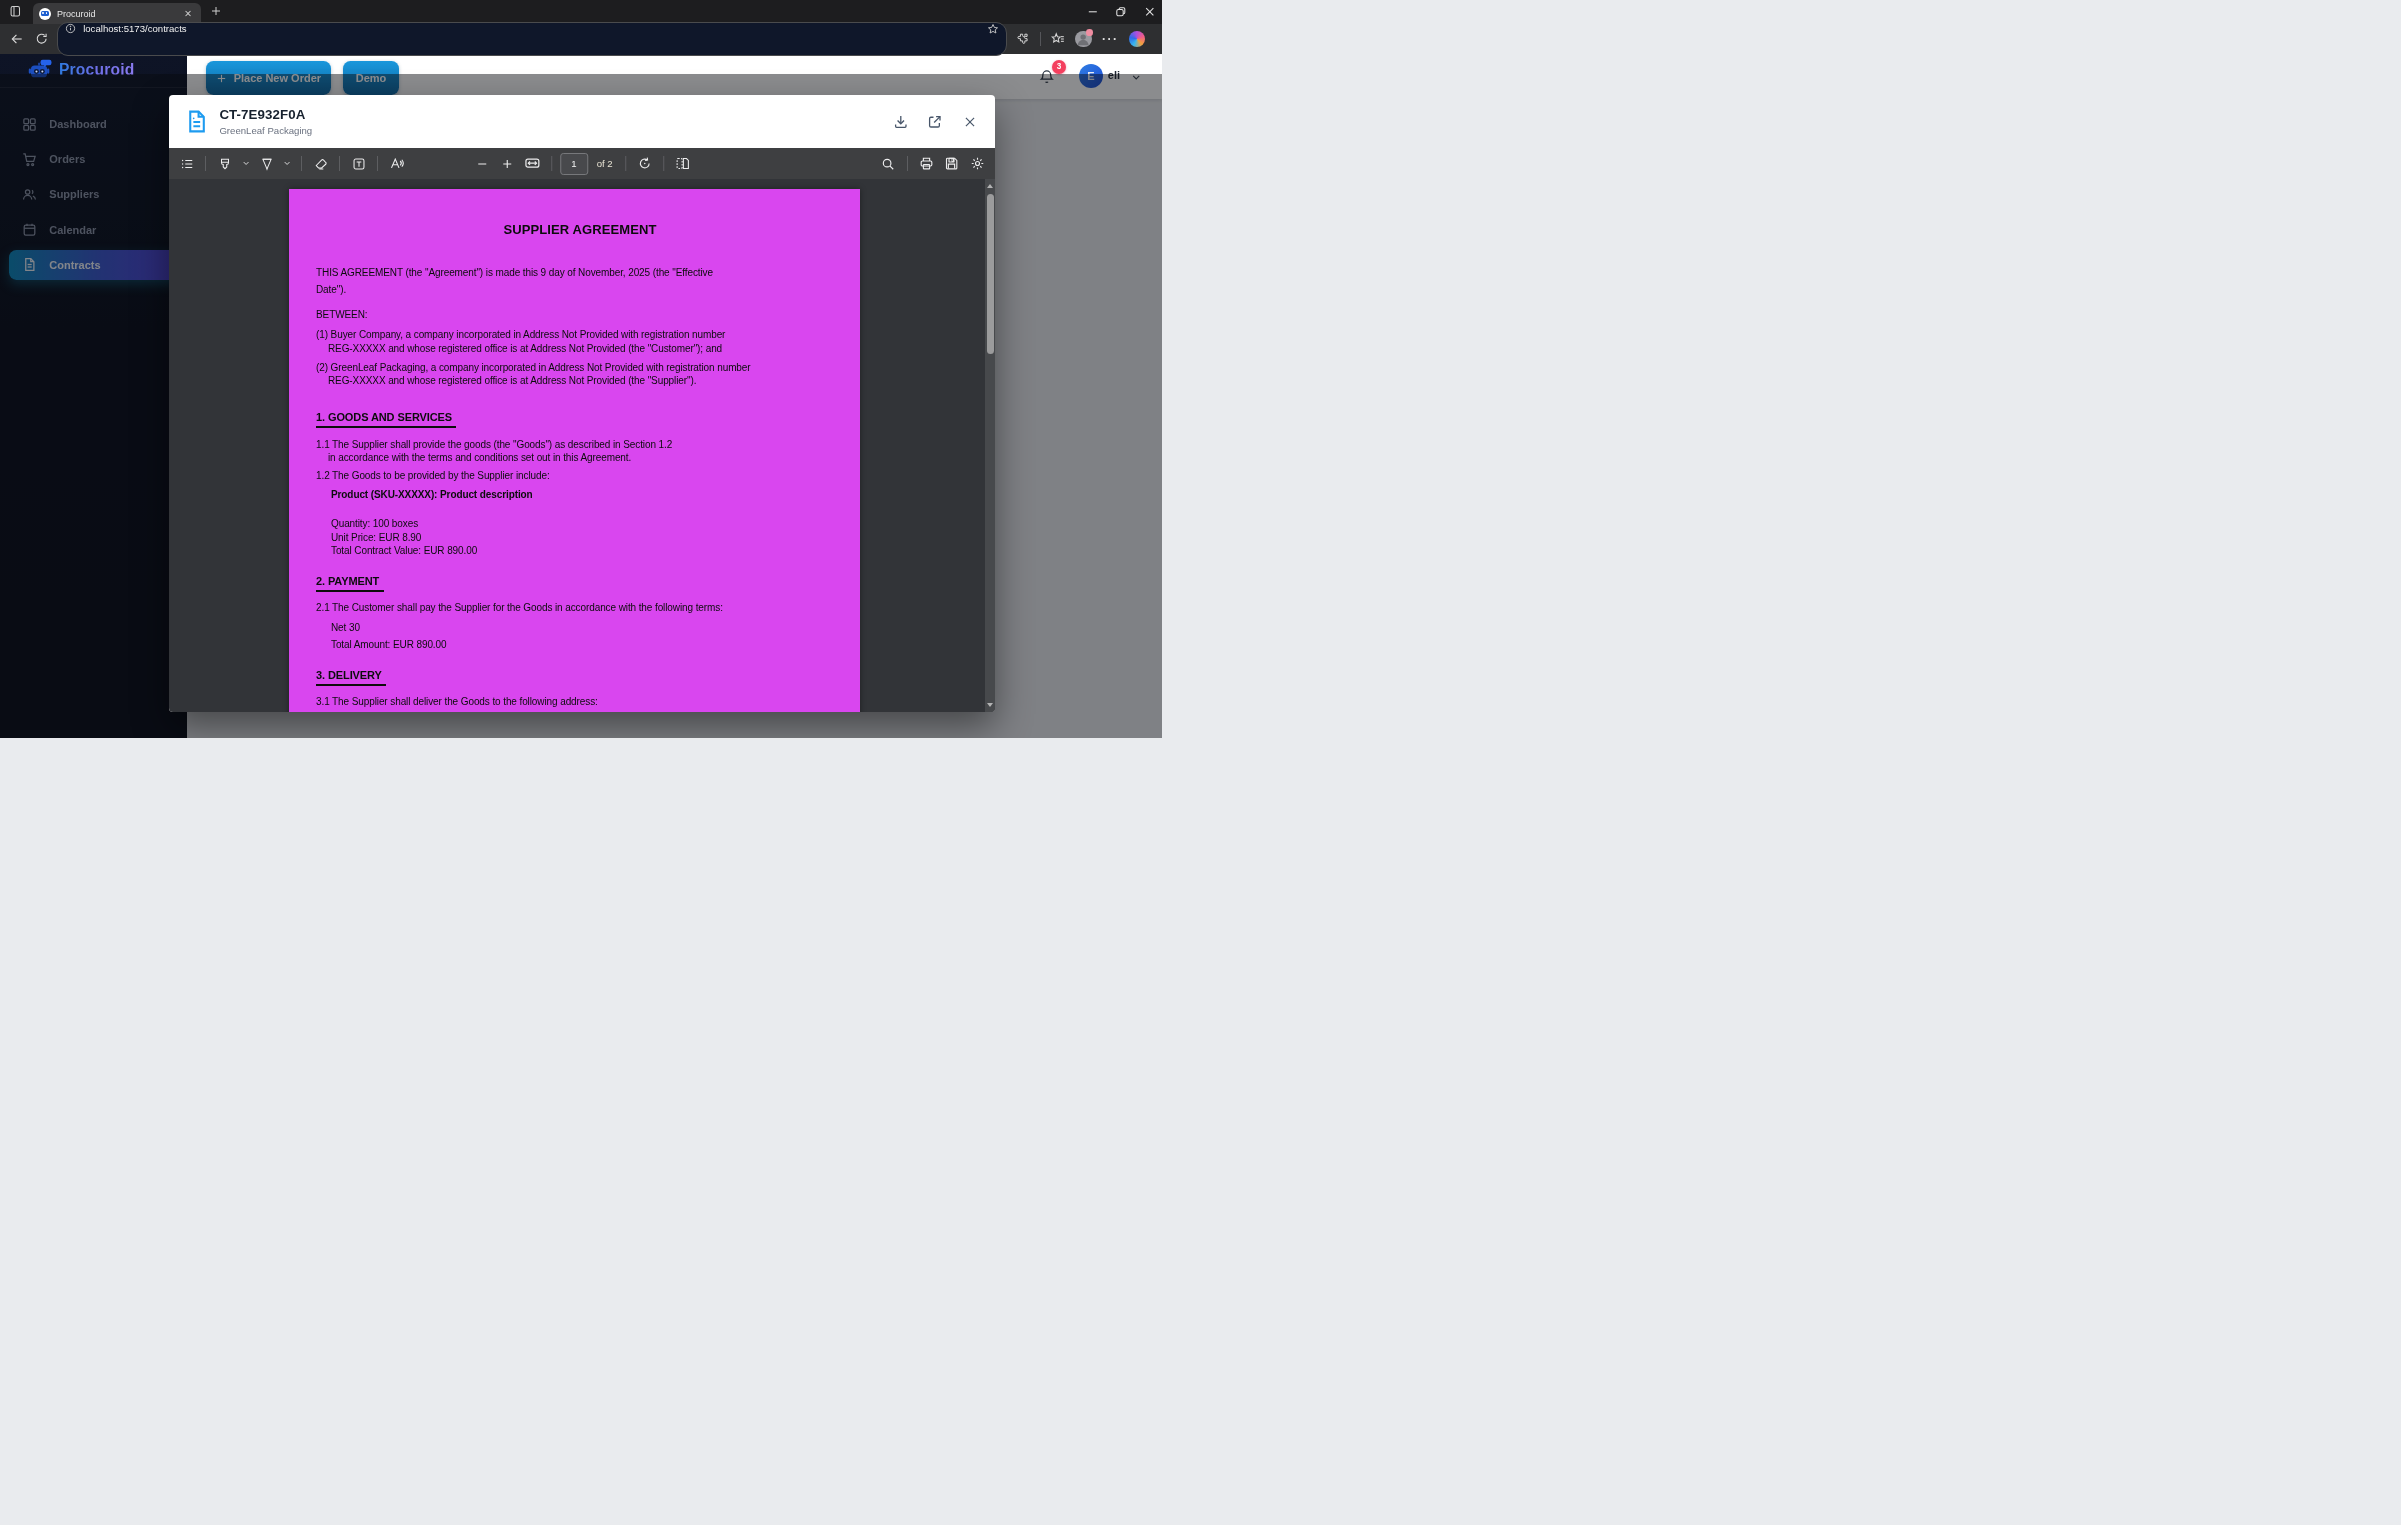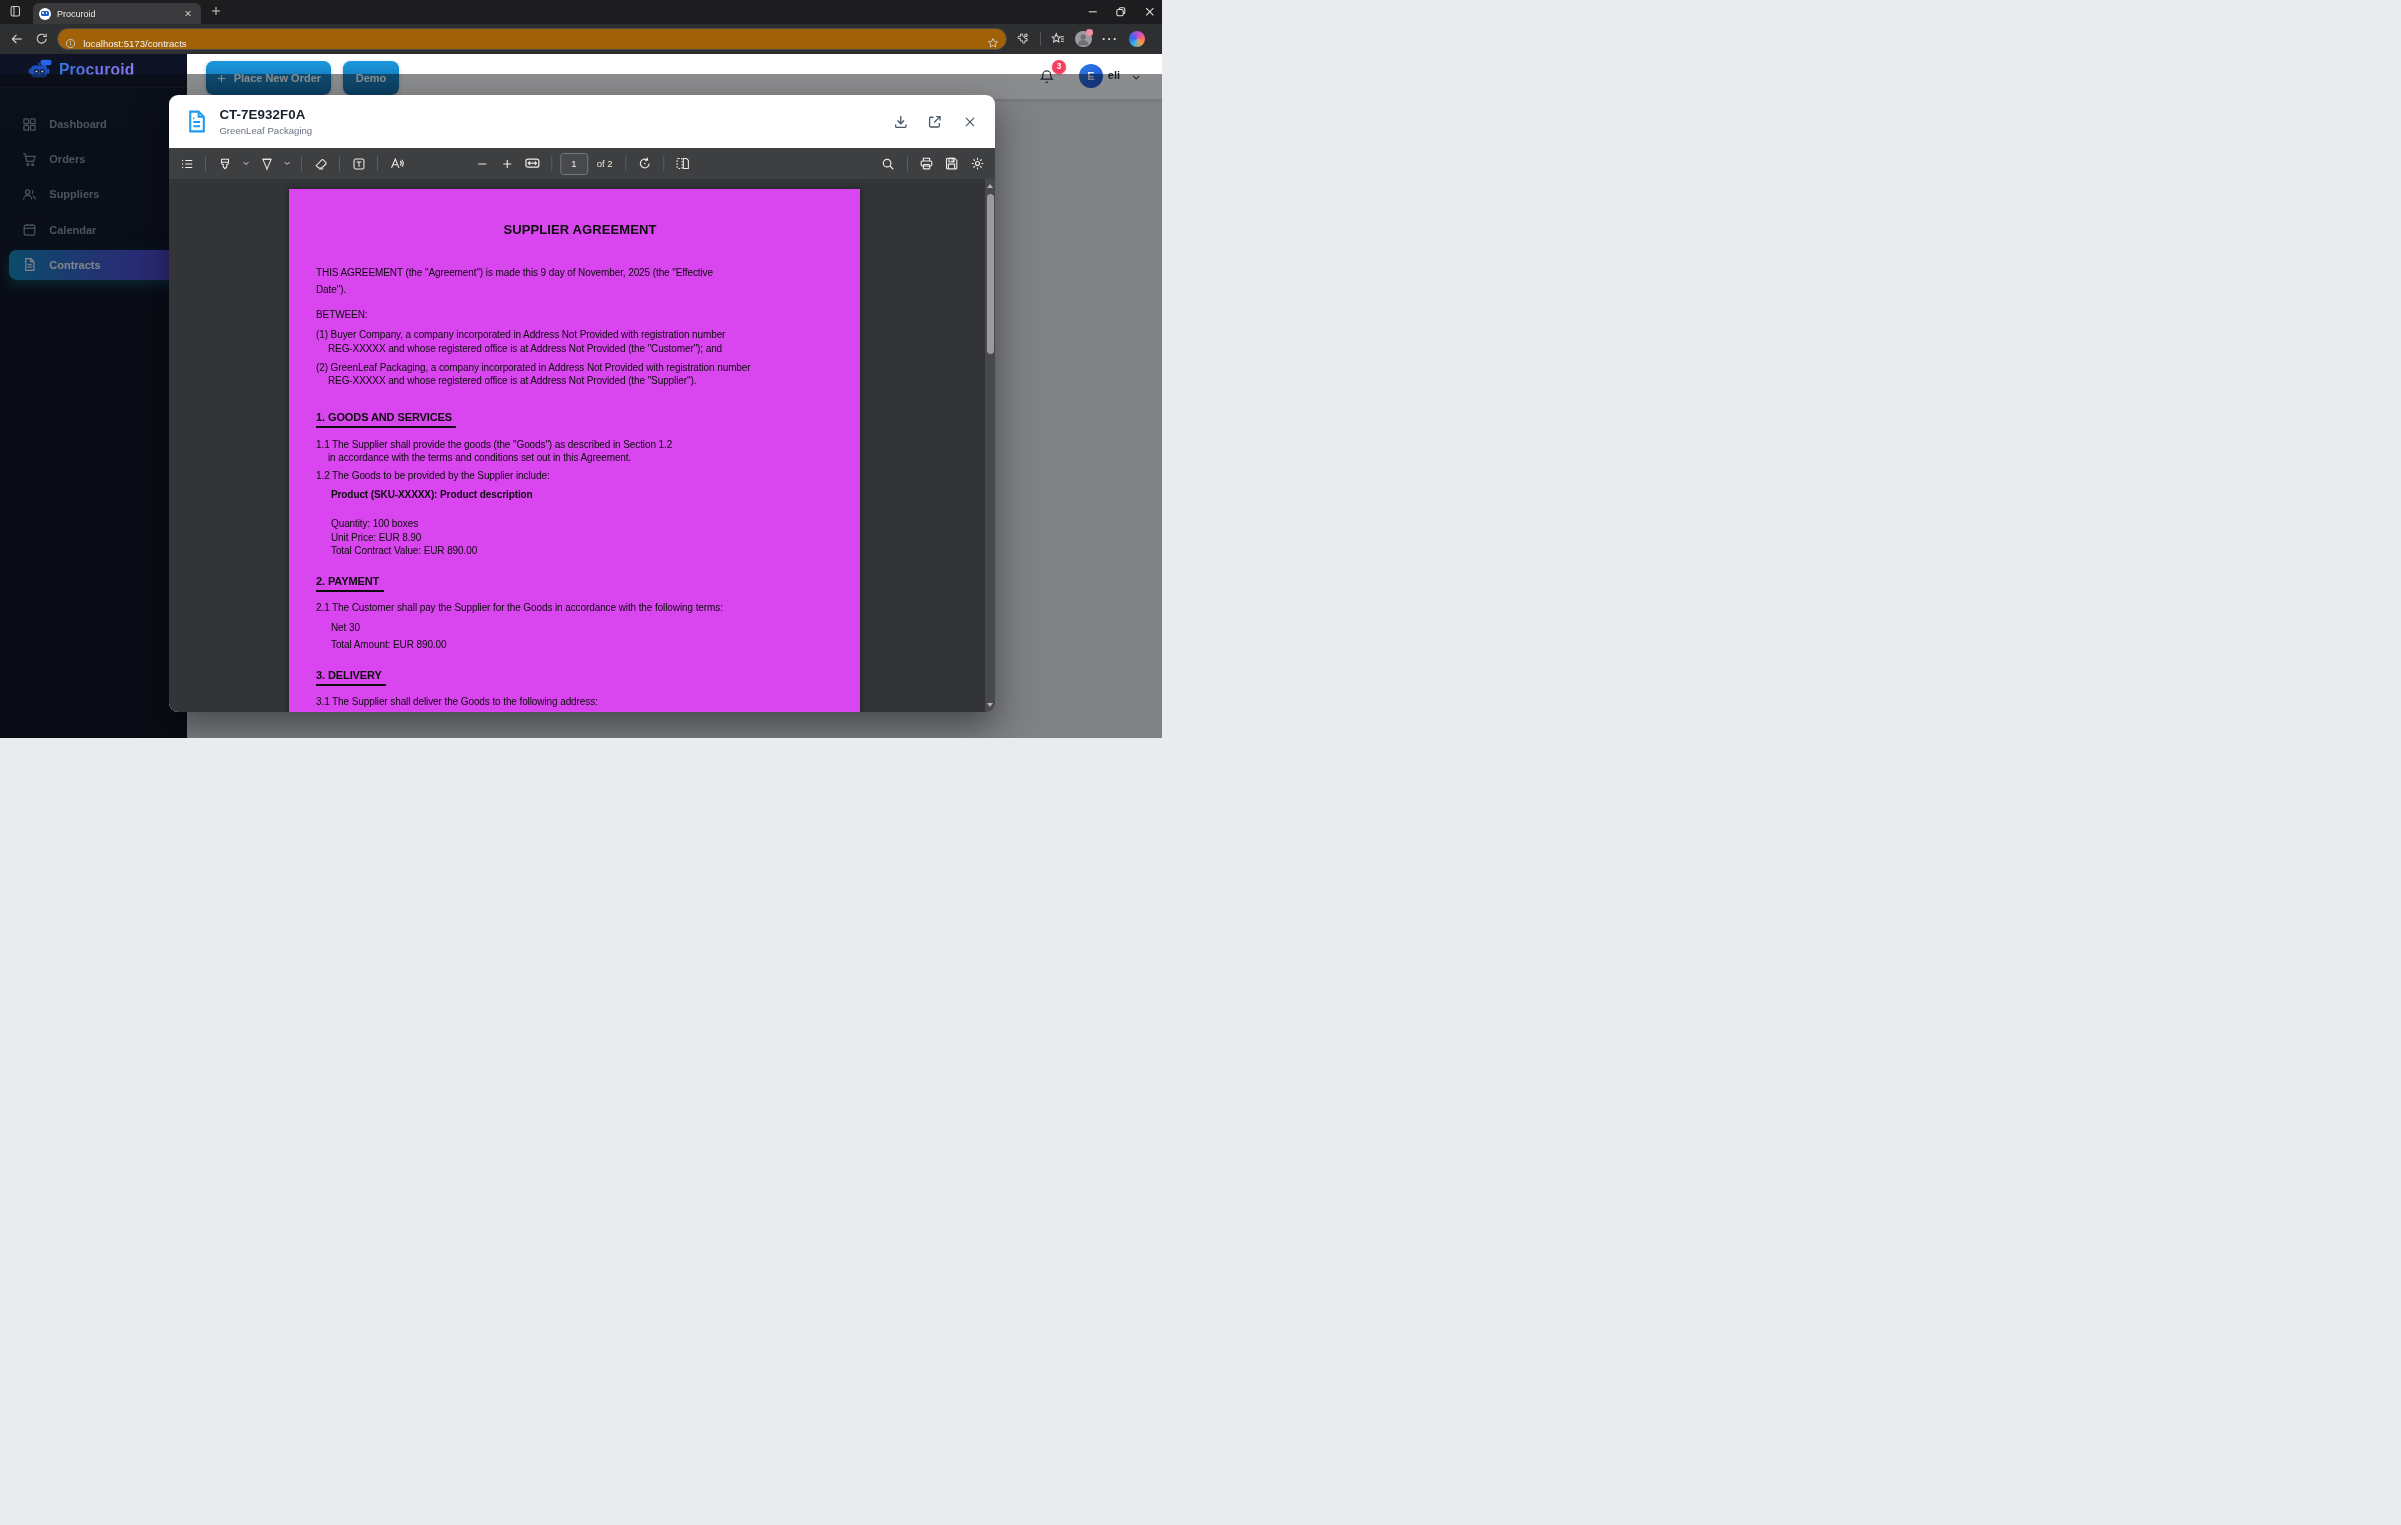--- a/index.html
+++ b/index.html
@@ -15,21 +15,21 @@
   .favicon { width:12px; height:12px; border-radius:50%; background:#fff; position:relative; flex:0 0 12px; }
   .favicon .bot { position:absolute; left:2.2px; top:3.3px; width:7.4px; height:5.2px; background:#1e5fd0; border-radius:1.5px; }
   .favicon .bot:before, .favicon .bot:after { content:""; position:absolute; top:1.5px; width:1.9px; height:1.9px; border-radius:50%; background:#fff; }
   .favicon .bot:before { left:1.1px; } .favicon .bot:after { right:1.1px; }
   .tab-title { color:#e8e8e8; font-size:9px; margin-left:6px; flex:1; white-space:nowrap; overflow:hidden; }
   .tab-close { color:#c8c8c8; font-size:9.6px; line-height:1; padding:1.5px 3px; }
   .newtab { position:absolute; left:210px; top:5.2px; color:#cfcfcf; }
   .wincontrols { position:absolute; right:7.4px; top:0; height:24px; display:flex; align-items:center; gap:19px; color:#e4e4e4; }
   .addrbar { position:absolute; left:0; top:24px; right:0; height:30px; background:#2e2f31; display:flex; align-items:center; }
   .nav-ic { color:#d8d8d8; margin-left:10.4px; }
-  .urlpill { margin-left:9px; width:950px; height:22px; background:#a16207; border:0.7px solid #4a4b4d; border-radius:11px; display:flex; align-items:flex-end; padding:0 7.4px; }
+  .urlpill { margin-left:9px; width:950px; height:34px; background:#0f172a; border:0.7px solid #4a4b4d; border-radius:11px; display:flex; align-items:flex-start; padding:0 7.4px; }
   .urlpill .info { color:#c9c9c9; }
   .urltext { color:#f0f0f0; font-size:9.6px; margin-left:6.7px; flex:1; }
   .addr-right { display:flex; align-items:center; gap:10.4px; margin-left:9px; color:#d6d6d6; }
   .adiv { width:0.7px; height:13.3px; background:#55565a; }
   .edge-avatar { width:16.3px; height:16.3px; border-radius:50%; background:#9a9aa0; position:relative; }
   .edge-avatar .dot { position:absolute; right:-1.5px; top:-1.5px; width:6.7px; height:6.7px; border-radius:50%; background:#f08ea2; }
   .copilot { width:16.3px; height:16.3px; border-radius:50%; background:conic-gradient(from 210deg,#37b6f0,#2f6ae8,#a94fe0,#ef5b8b,#f2a13c,#37b6f0); }
 
   
   .app { position:absolute; left:0; top:53px; right:0; bottom:0; background:#e9ebee; }
@@ -56,21 +56,21 @@
   
   .bcard { position:absolute; left:809px; top:150px; width:153px; height:203px; background:#fff; border-radius:10.4px; box-shadow:0 6px 16.3px rgba(30,40,60,.18); }
   .status-pill { position:absolute; right:24px; top:10.4px; background:#dcfce7; color:#166534; font-size:9.6px; font-weight:600; padding:3px 9.6px; border-radius:9px; }
   .bcard-div { position:absolute; left:10.4px; right:10.4px; top:150px; height:0.7px; background:#e3e6ea; }
   .dl-btn { position:absolute; left:10.4px; top:162px; width:132px; height:24px; border:0.7px solid #d4d8de; border-radius:6.7px; display:flex; align-items:center; justify-content:center; gap:6.7px; color:#222b36; font-size:10.7px; font-weight:600; background:#fff; }
 
   
   .backdrop { position:absolute; left:0; top:74px; width:1162px; height:664px; background:rgba(8,10,14,0.47); z-index:70; }
 
   
-  .modal { position:absolute; left:169px; top:95px; width:826px; height:617px; background:#fff; border-radius:9px; z-index:80; box-shadow:0 15px 37px rgba(0,0,0,.45); overflow:hidden; }
+  .modal { position:absolute; left:169px; top:95px; width:826px; height:617px; background:#fff; border-radius:4px; z-index:80; box-shadow:0 15px 37px rgba(0,0,0,.45); overflow:hidden; }
   .m-header { position:relative; height:53px; display:flex; align-items:center; padding-left:15px; }
   .m-doc-icon { color:#1d9bf0; }
   .m-titles { margin-left:10.4px; }
   .m-title { font-size:13.3px; font-weight:800; color:#17212e; letter-spacing:0.1px; }
   .m-sub { font-size:9.6px; color:#6b7280; margin-top:2.2px; }
   .m-actions { position:absolute; right:10.4px; top:12px; display:flex; gap:4.4px; }
   .m-act { width:30px; height:30px; border-radius:6px; display:flex; align-items:center; justify-content:center; color:#475569; }
 
   .pdf-toolbar { position:relative; height:31px; background:#3e3f41; }
   .tg { position:absolute; top:0; height:31px; display:flex; align-items:center; gap:4.4px; color:#ededee; }

